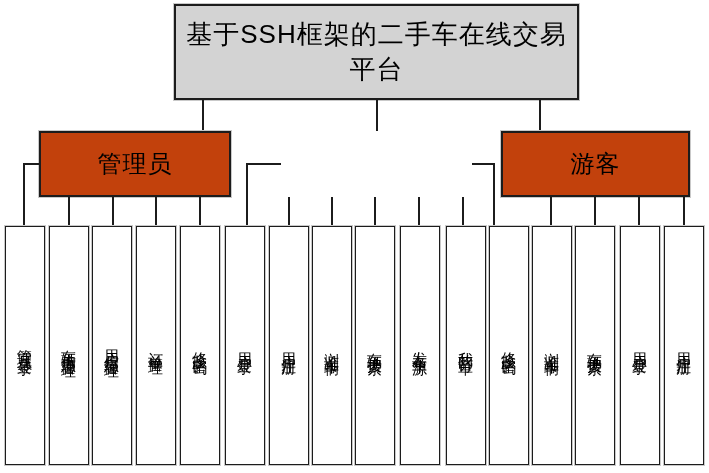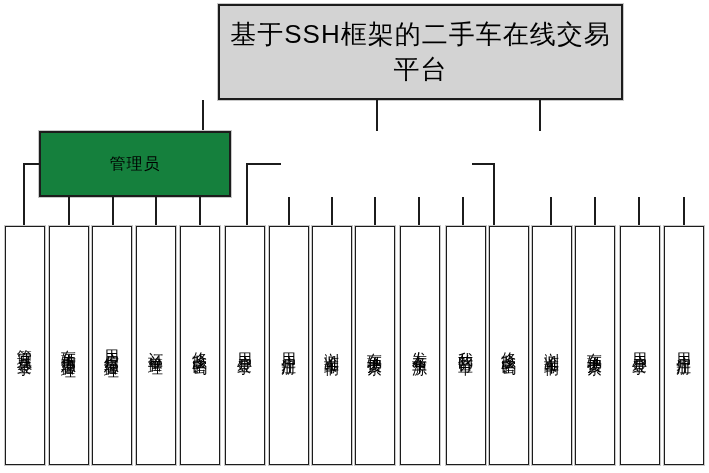--- a/index.html
+++ b/index.html
@@ -8,24 +8,24 @@
     font-family:"Liberation Sans", sans-serif; color:#000; overflow:hidden;
   }
   .box {
     position:absolute; box-sizing:border-box;
     display:flex; align-items:center; justify-content:center;
     border:2px solid #1c1c1c; box-shadow:0 0 0 1px #c9c9c9;
     text-align:center;
   }
   .title-box {
     left:174px; top:4px; width:405px; height:96px;
-    background:#d3d3d3; font-size:26px; letter-spacing:1px;margin-left:44px;
+    background:#d3d3d3; font-size:26px; letter-spacing:1px;
   }
   .branch-box {
-    top:131px; height:66px; background:#15803d; font-size:16px; letter-spacing:1px;
+    top:131px; height:66px; background:#c2410c; font-size:24px; letter-spacing:1px;
   }
   .leaf-box {
     top:226px; width:40px; height:239px; background:#ffffff;
     border-width:1.5px;
   }
   .leaf-box .vlabel {
     writing-mode:vertical-rl; text-orientation:upright;
     font-size:15px; letter-spacing:3px; line-height:1;
   }
   .vline { position:absolute; width:2px; background:#1c1c1c; }
@@ -39,20 +39,23 @@
   <div class="box title-box">
     <span>基于SSH框架的二手车在线交易平台</span>
   </div>
 
   <div class="vline" style="left:202px;top:100px;height:31px"></div>
   <div class="vline" style="left:376px;top:100px;height:31px"></div>
   <div class="vline" style="left:539px;top:100px;height:31px"></div>
 
   <div class="box branch-box" style="left:39px;width:192px">
     <span>管理员</span>
+  </div>
+  <div class="box branch-box" style="left:501px;width:189px">
+    <span>游客</span>
   </div>
 
   <div class="hline" style="left:23px;top:163px;width:16px"></div>
   <div class="vline" style="left:23px;top:163px;height:63px"></div>
   <div class="vline" style="left:68px;top:197px;height:29px"></div>
   <div class="vline" style="left:112px;top:197px;height:29px"></div>
   <div class="vline" style="left:155px;top:197px;height:29px"></div>
   <div class="vline" style="left:199px;top:197px;height:29px"></div>
 
   <div class="hline" style="left:246px;top:163px;width:35px"></div>

